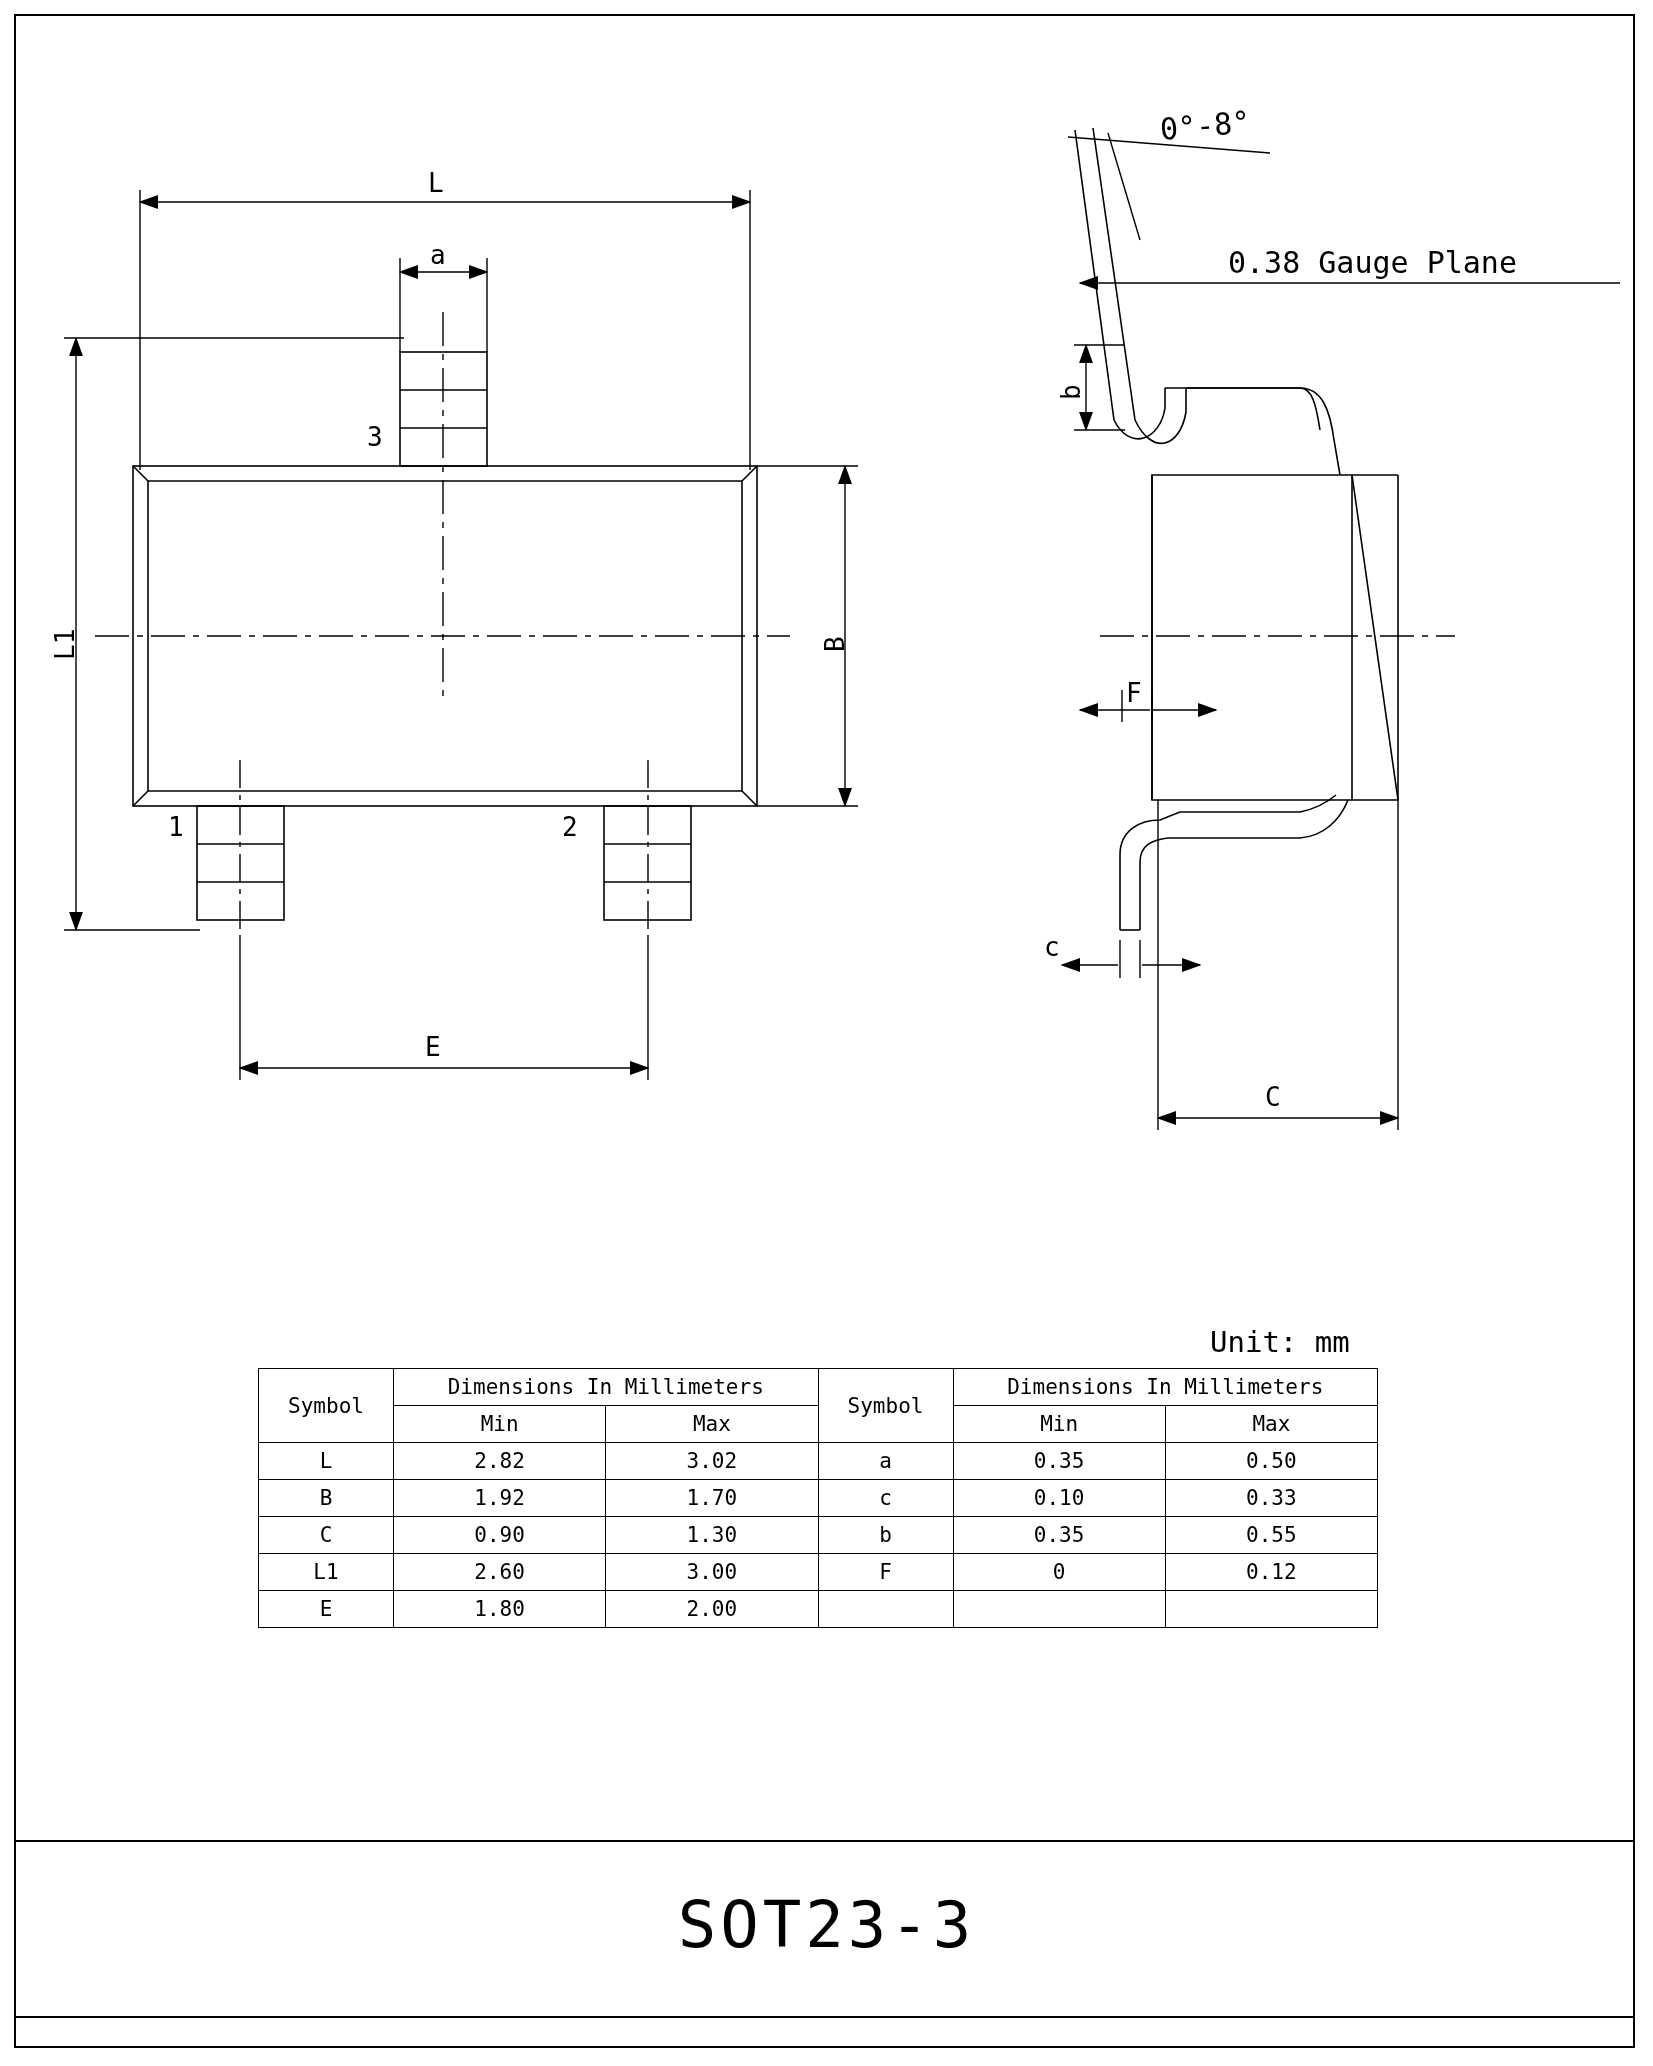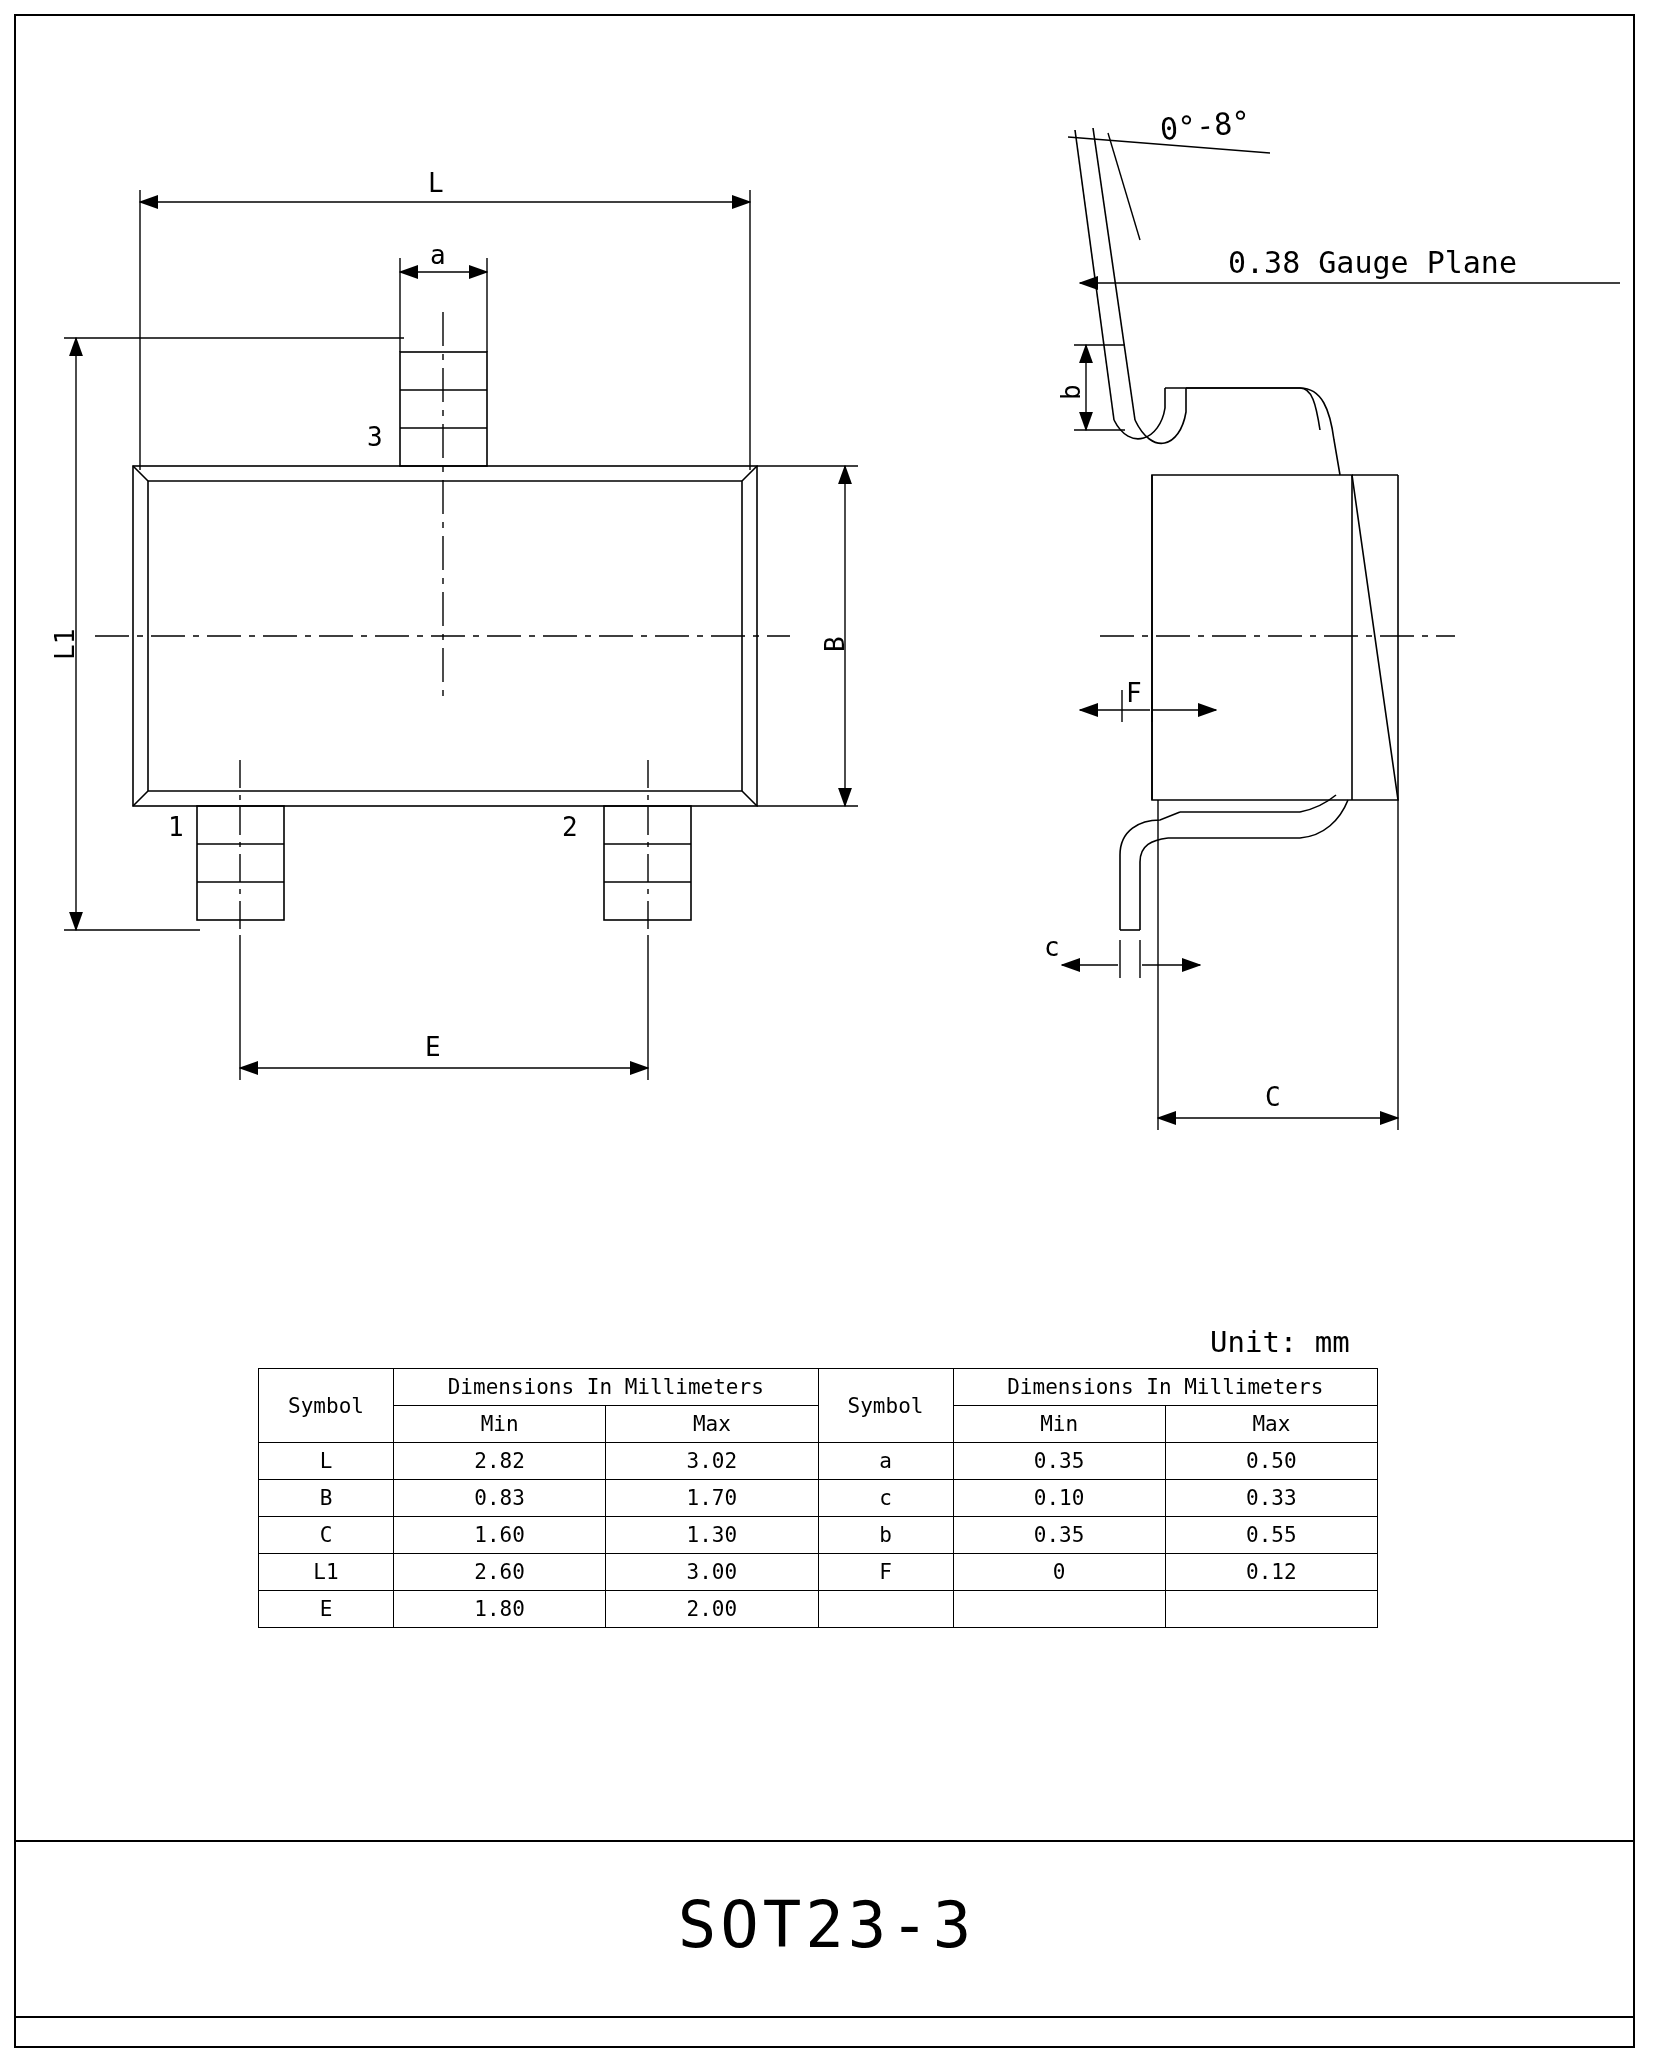--- a/index.html
+++ b/index.html
@@ -269,29 +269,29 @@
       <tr>
         <td>L</td>
         <td>2.82</td>
         <td>3.02</td>
         <td>a</td>
         <td>0.35</td>
         <td>0.50</td>
       </tr>
       <tr>
         <td>B</td>
-        <td>0.83</td>
+        <td>1.92</td>
         <td>1.70</td>
         <td>c</td>
         <td>0.10</td>
         <td>0.33</td>
       </tr>
       <tr>
         <td>C</td>
-        <td>1.60</td>
+        <td>0.90</td>
         <td>1.30</td>
         <td>b</td>
         <td>0.35</td>
         <td>0.55</td>
       </tr>
       <tr>
         <td>L1</td>
         <td>2.60</td>
         <td>3.00</td>
         <td>F</td>

